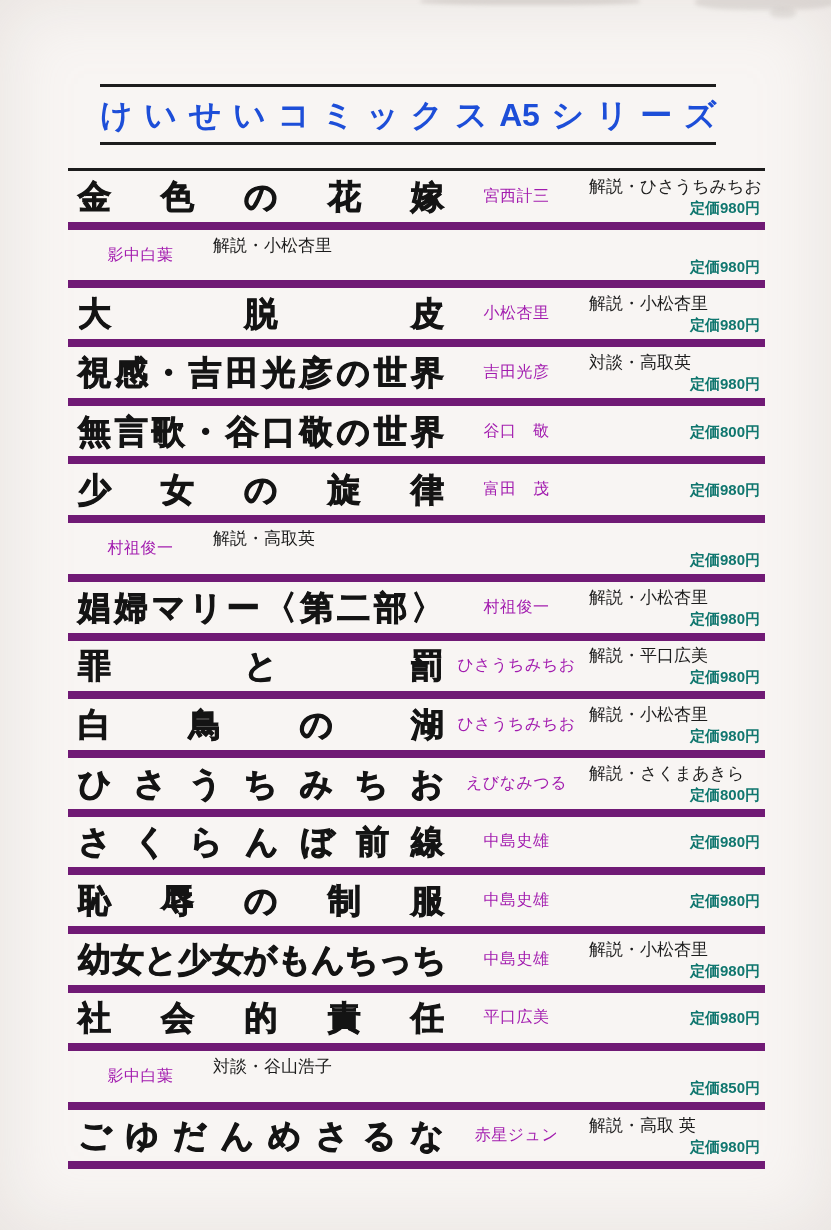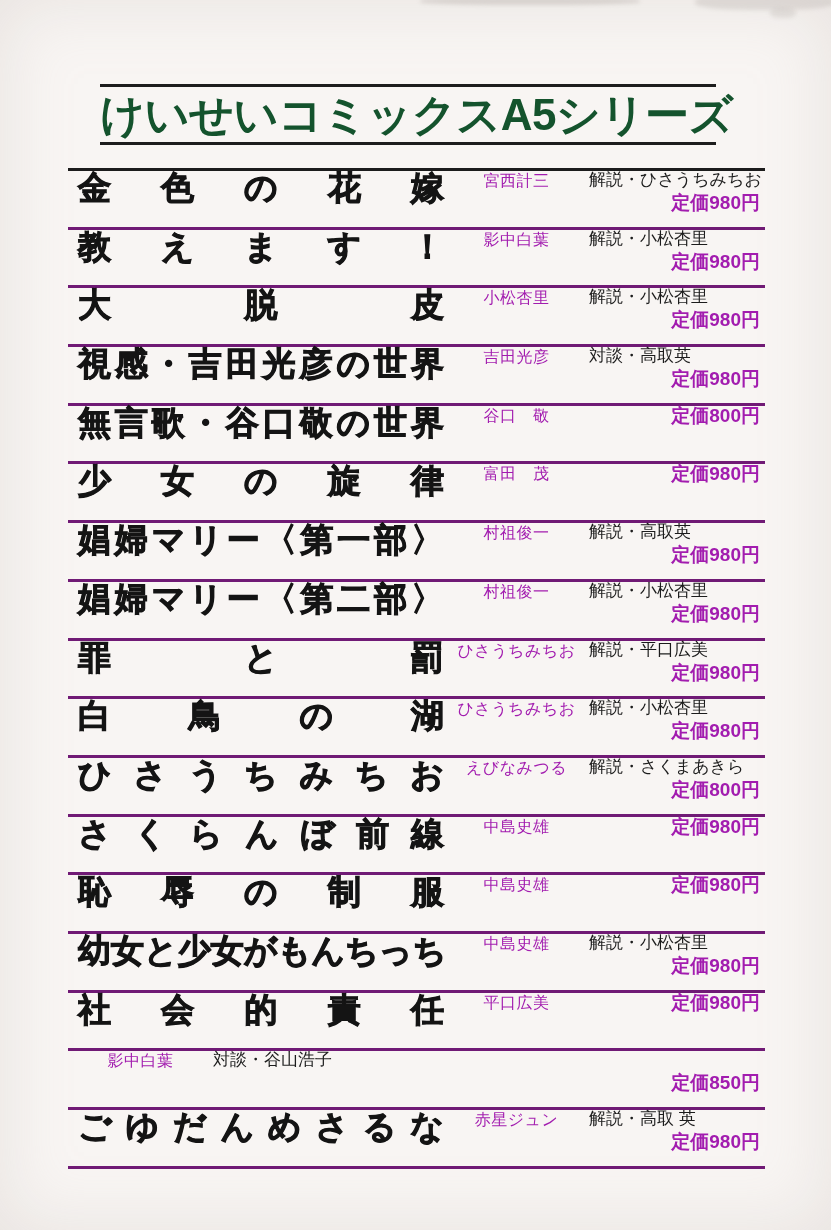--- a/index.html
+++ b/index.html
@@ -19,53 +19,53 @@
   .smudge.s2{left:695px;top:-6px;width:140px;height:16px;opacity:.35;}
   .smudge.s3{left:770px;top:8px;width:26px;height:10px;opacity:.30;}
 
   
   .header{
     position:absolute;left:100px;top:84px;width:616px;height:61px;
     border-top:3px solid #1d1d1d;border-bottom:3px solid #1d1d1d;
     display:flex;align-items:center;box-sizing:border-box;
   }
   .header-title{
-    width:100%;font-size:44px;line-height:1;font-weight:600;color:#14532d;
+    width:100%;font-size:32px;line-height:1;font-weight:600;color:#1d4ed8;
     text-align:justify;text-align-last:justify;text-justify:inter-character;
     letter-spacing:-0.5px;white-space:nowrap;
   }
 
   
   .table{
     position:absolute;left:68px;top:168px;width:697px;
     border-top:3px solid #1c1c1c;
   }
   .row{
-    height:58.7px;border-bottom:3px solid #701a75;box-sizing:border-box;
-    display:flex;align-items:flex-start;
+    height:58.7px;border-bottom:8px solid #701a75;box-sizing:border-box;
+    display:flex;align-items:center;
   }
   .title{
     width:376px;box-sizing:border-box;padding-left:10px;
     font-size:33px;line-height:1;font-weight:900;color:#141414;
     -webkit-text-stroke:1px #141414;
     text-align:justify;text-align-last:justify;text-justify:inter-character;
     white-space:nowrap;
   }
   .author{
     width:145px;box-sizing:border-box;
     font-size:16px;color:#a21caf;text-align:center;white-space:nowrap;
     letter-spacing:0.5px;
   }
   .meta{
     flex:1;display:flex;flex-direction:column;justify-content:center;
     gap:5px;box-sizing:border-box;padding-right:5px;min-width:0;
   }
   .note{font-size:17px;color:#1c1c1c;text-align:left;white-space:nowrap;line-height:1;}
   .note:empty{display:none;}
-  .price{font-size:19px;font-weight:700;color:#a21caf;text-align:right;white-space:nowrap;line-height:1;}
+  .price{font-size:15px;font-weight:700;color:#0f766e;text-align:right;white-space:nowrap;line-height:1;}
 </style>
 </head>
 <body>
 
 <div class="page">
   <div class="smudge s1"></div>
   <div class="smudge s2"></div>
   <div class="smudge s3"></div>
 
   <div class="header">
@@ -77,21 +77,20 @@
     <div class="row">
       <div class="title">金色の花嫁</div>
       <div class="author">宮西計三</div>
       <div class="meta">
         <div class="note">解説・ひさうちみちお</div>
         <div class="price">定価980円</div>
       </div>
     </div>
 
     <div class="row">
-      <div class="title">教えます！</div>
       <div class="author">影中白葉</div>
       <div class="meta">
         <div class="note">解説・小松杏里</div>
         <div class="price">定価980円</div>
       </div>
     </div>
 
     <div class="row">
       <div class="title">大脱皮</div>
       <div class="author">小松杏里</div>
@@ -122,21 +121,20 @@
     <div class="row">
       <div class="title">少女の旋律</div>
       <div class="author">富田　茂</div>
       <div class="meta">
 
         <div class="price">定価980円</div>
       </div>
     </div>
 
     <div class="row">
-      <div class="title">娼婦マリー〈第一部〉</div>
       <div class="author">村祖俊一</div>
       <div class="meta">
         <div class="note">解説・高取英</div>
         <div class="price">定価980円</div>
       </div>
     </div>
 
     <div class="row">
       <div class="title">娼婦マリー〈第二部〉</div>
       <div class="author">村祖俊一</div>

